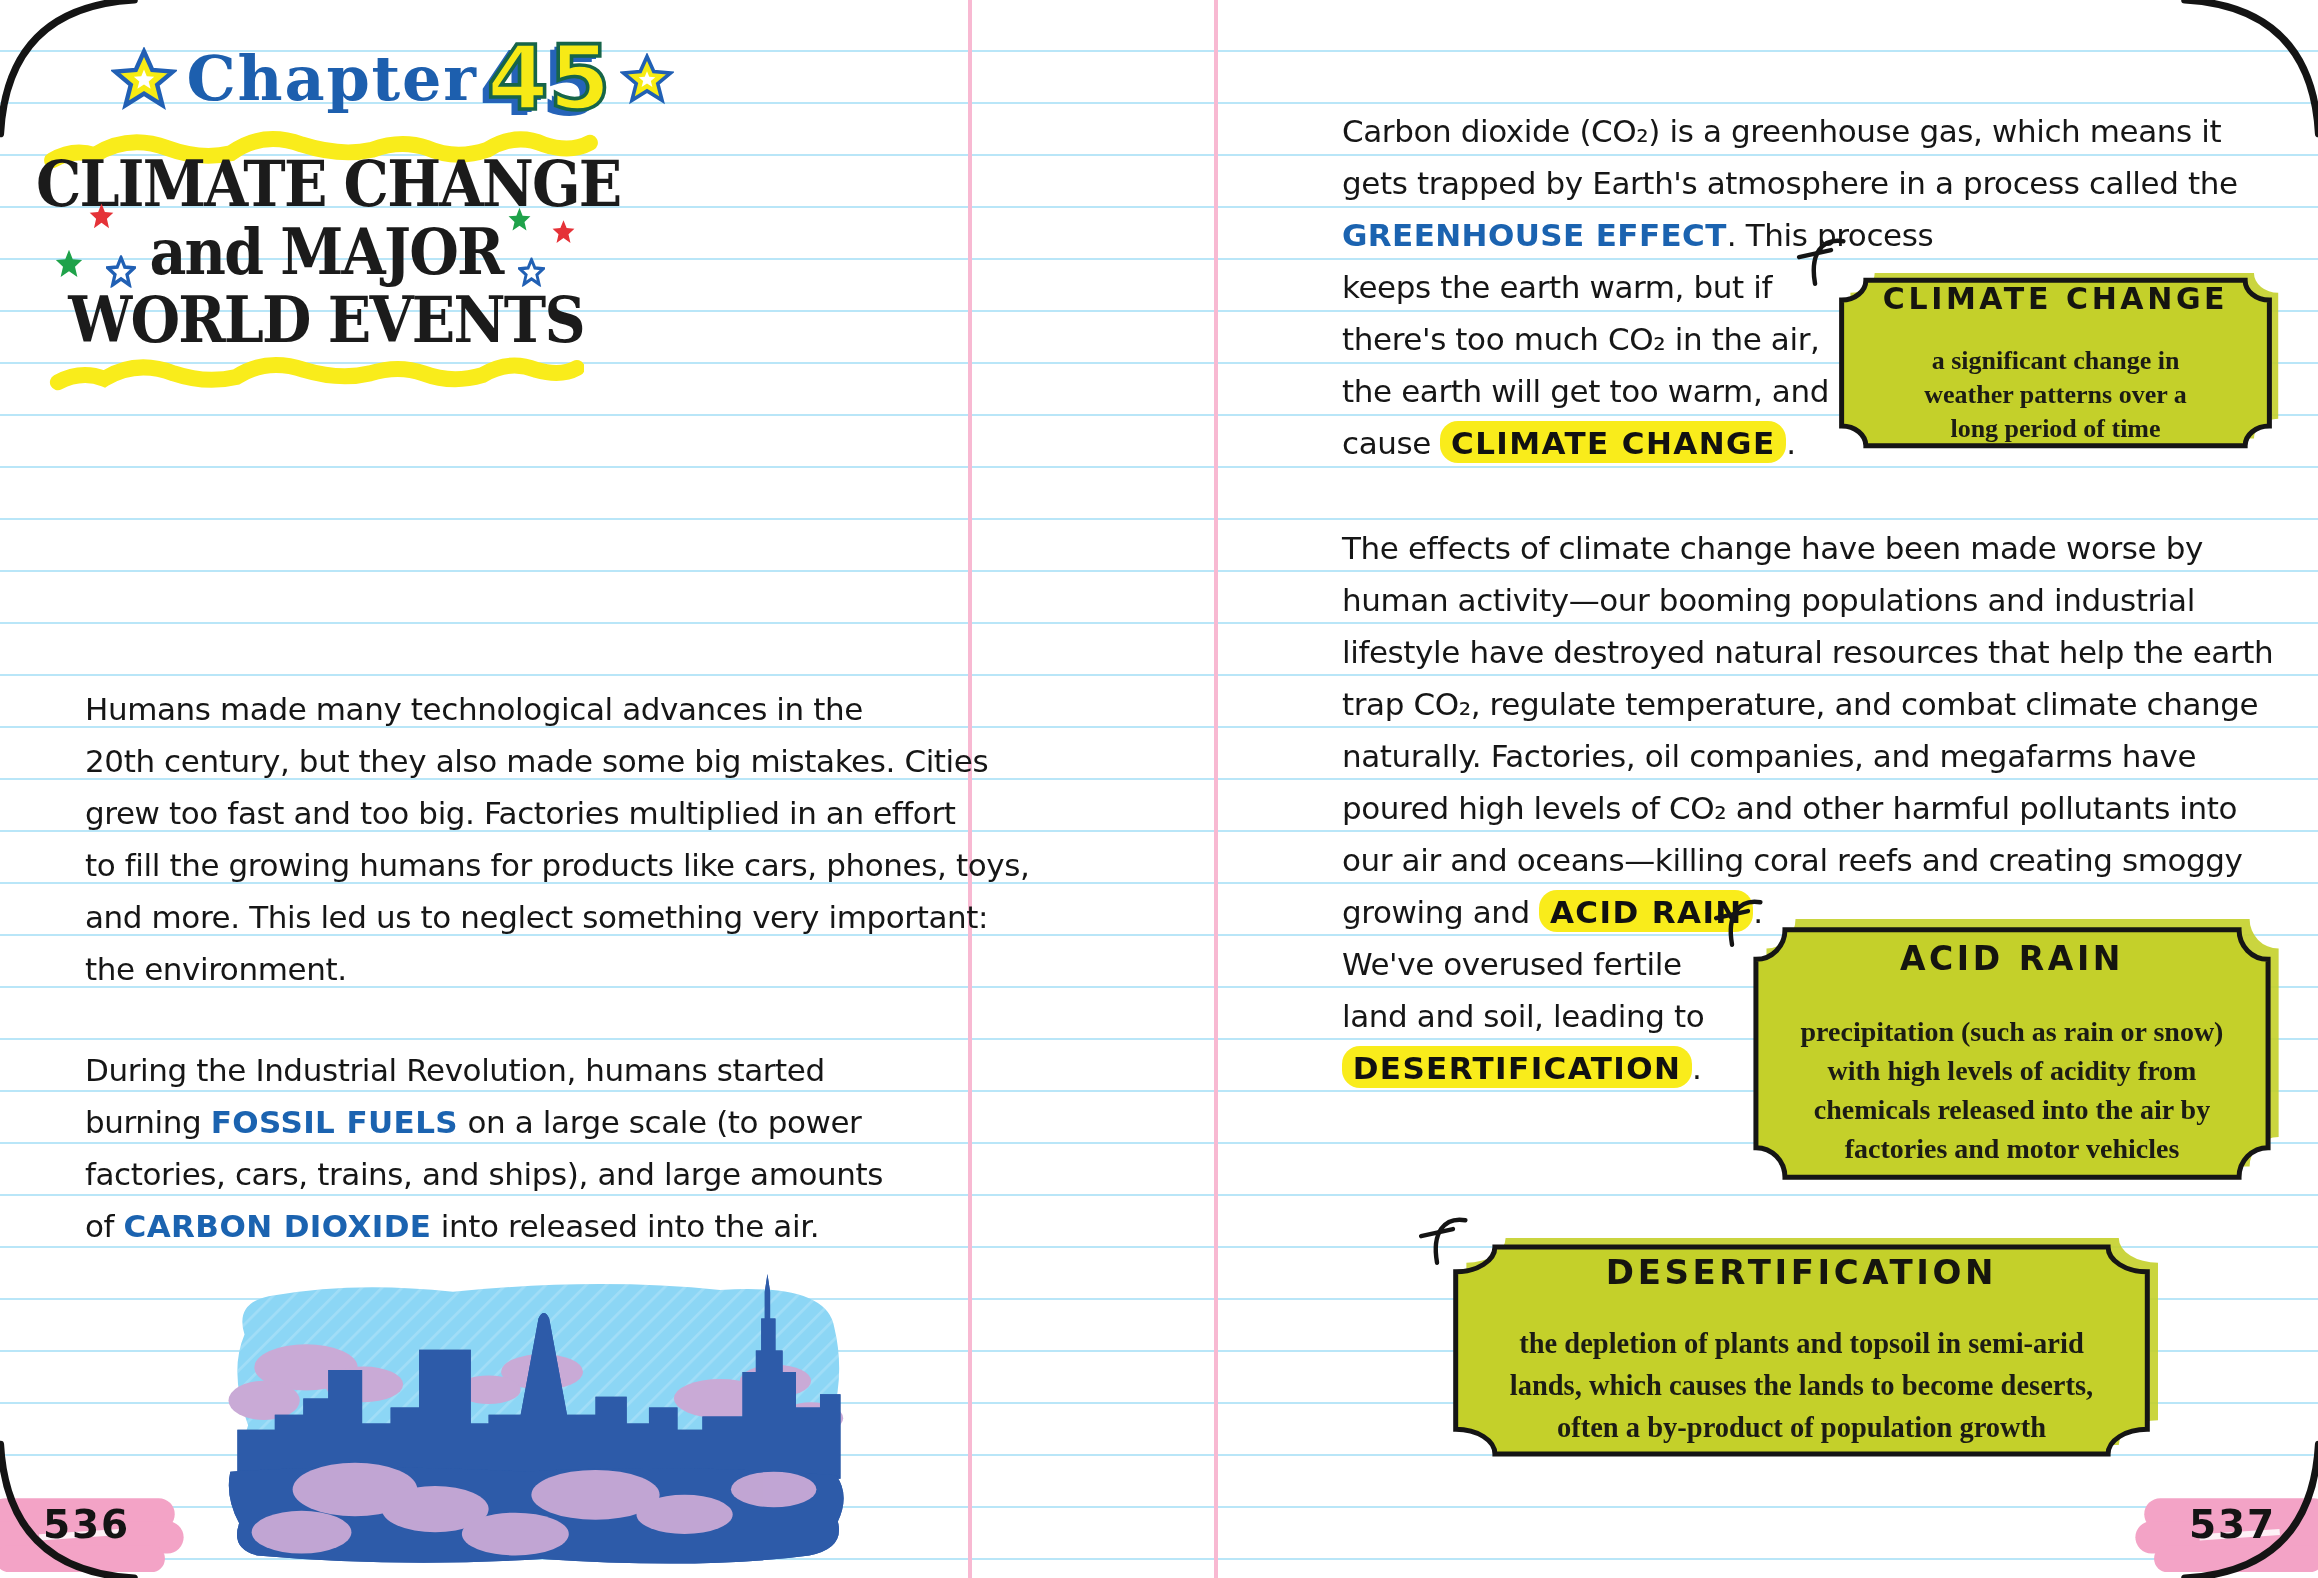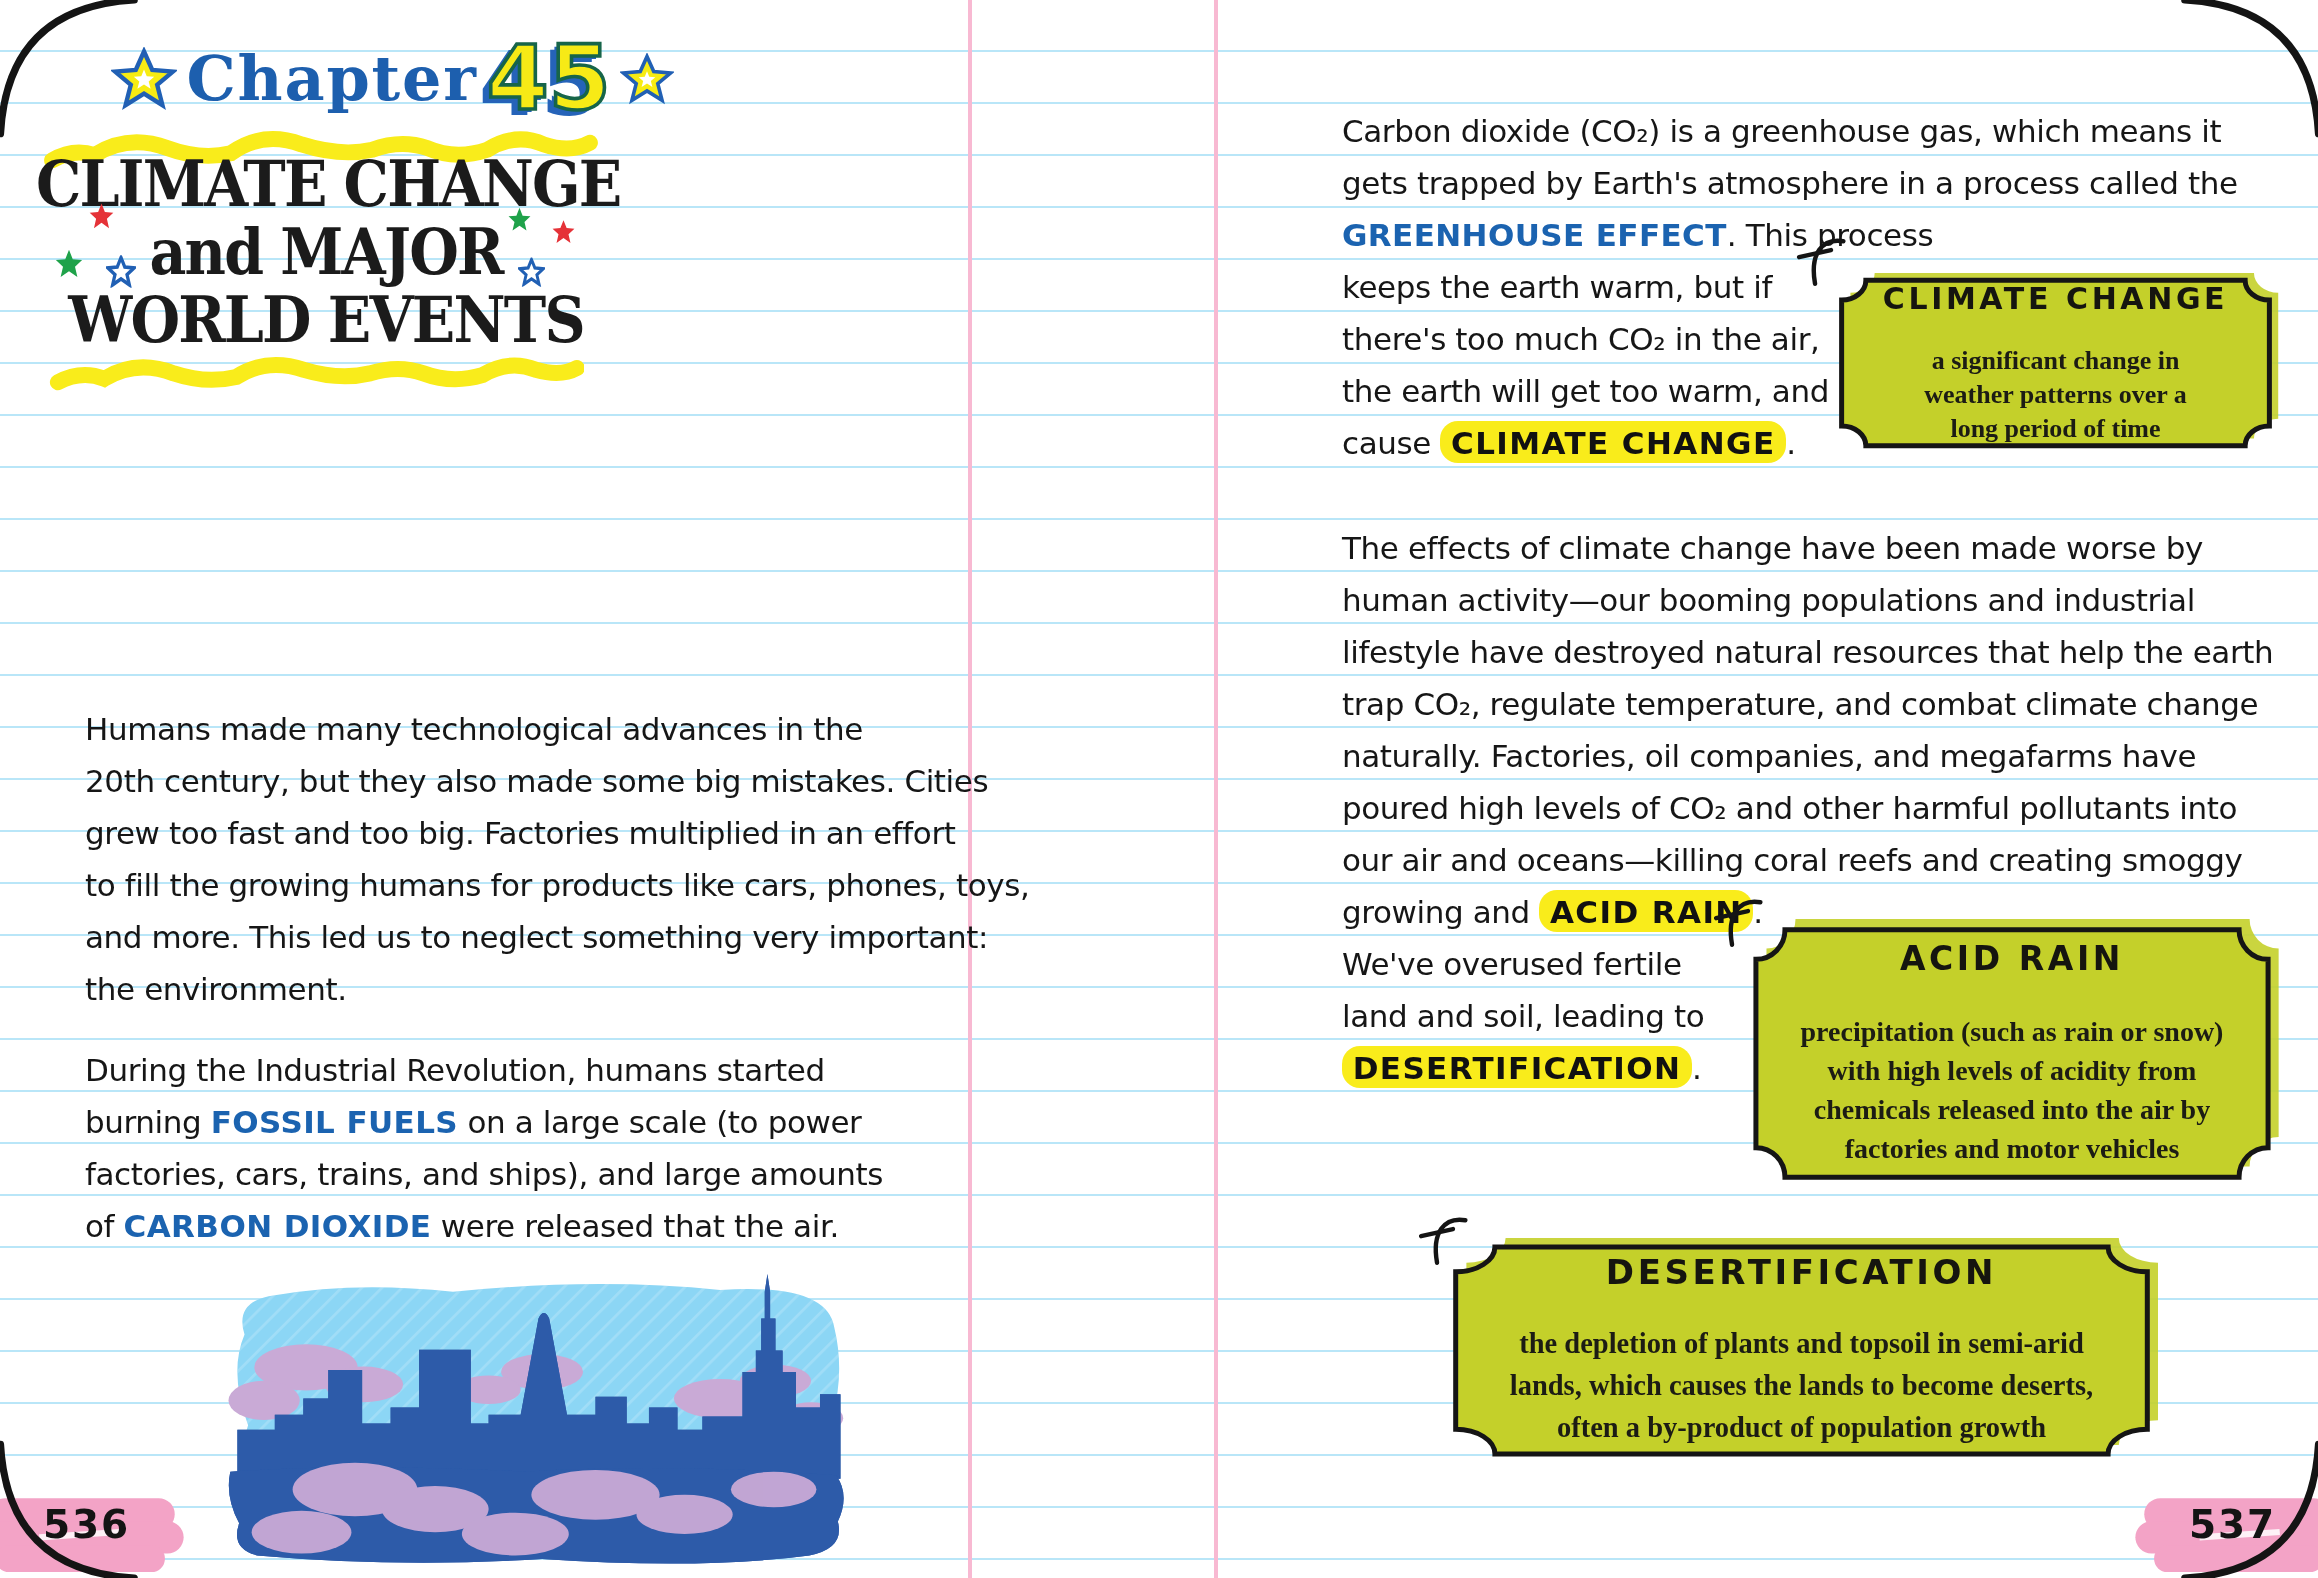--- a/index.html
+++ b/index.html
@@ -112,34 +112,34 @@
         </svg>
       <span>and MAJOR</span>
     </div>
     <div class="title-line">WORLD EVENTS</div>
   </div>
 
   <svg class="wave" style="left:49px;top:350px" width="535" height="45" viewBox="0 0 600 50">
     <path d="M10 36 Q36 22 62 32 Q98 10 140 26 Q176 38 210 30 Q244 8 286 22 Q326 34 360 26 Q392 16 420 26 Q452 38 486 28 Q516 10 546 22 Q574 30 592 20" stroke="#f9ec1b" stroke-width="18" fill="none" stroke-linecap="round"></path>
   </svg>
 
-  <div class="para hand" style="left:85px;top:703px">
+  <div class="para hand" style="left:85px;top:683px">
       <div class="tline"><span class="seg-plain">Humans made many technological advances in the</span></div>
       <div class="tline"><span class="seg-plain">20th century, but they also made some big mistakes. Cities</span></div>
       <div class="tline"><span class="seg-plain">grew too fast and too big. Factories multiplied in an effort</span></div>
       <div class="tline"><span class="seg-plain">to fill the growing humans for products like cars, phones, toys,</span></div>
       <div class="tline"><span class="seg-plain">and more. This led us to neglect something very important:</span></div>
       <div class="tline"><span class="seg-plain">the environment.</span></div>
     </div>
 
   <div class="para hand" style="left:85px;top:1044px">
       <div class="tline"><span class="seg-plain">During the Industrial Revolution, humans started</span></div>
       <div class="tline"><span class="seg-plain">burning </span><span class="seg-blue">FOSSIL FUELS</span><span class="seg-plain"> on a large scale (to power</span></div>
       <div class="tline"><span class="seg-plain">factories, cars, trains, and ships), and large amounts</span></div>
-      <div class="tline"><span class="seg-plain">of </span><span class="seg-blue">CARBON DIOXIDE</span><span class="seg-plain"> were released that the air.</span></div>
+      <div class="tline"><span class="seg-plain">of </span><span class="seg-blue">CARBON DIOXIDE</span><span class="seg-plain"> into released into the air.</span></div>
     </div>
 
   <svg class="city" style="left:221px;top:1265px" width="635" height="310" viewBox="0 0 712 348">
     <defs>
       <pattern id="hw" width="16" height="16" patternUnits="userSpaceOnUse" patternTransform="rotate(45)">
         <line x1="0" y1="0" x2="0" y2="16" stroke="#ffffff" stroke-width="6" opacity="0.18"></line>
       </pattern>
     </defs>
     <path d="M30 180 Q8 120 26 78 Q14 40 60 34 Q150 18 260 30 Q420 14 560 28 Q680 20 688 70 Q700 120 686 170 Q694 210 680 240 L40 250 Q18 215 30 180 Z" fill="#8cd6f5"></path>
     <path d="M30 180 Q8 120 26 78 Q14 40 60 34 Q150 18 260 30 Q420 14 560 28 Q680 20 688 70 Q700 120 686 170 Q694 210 680 240 L40 250 Q18 215 30 180 Z" fill="url(#hw)"></path>

